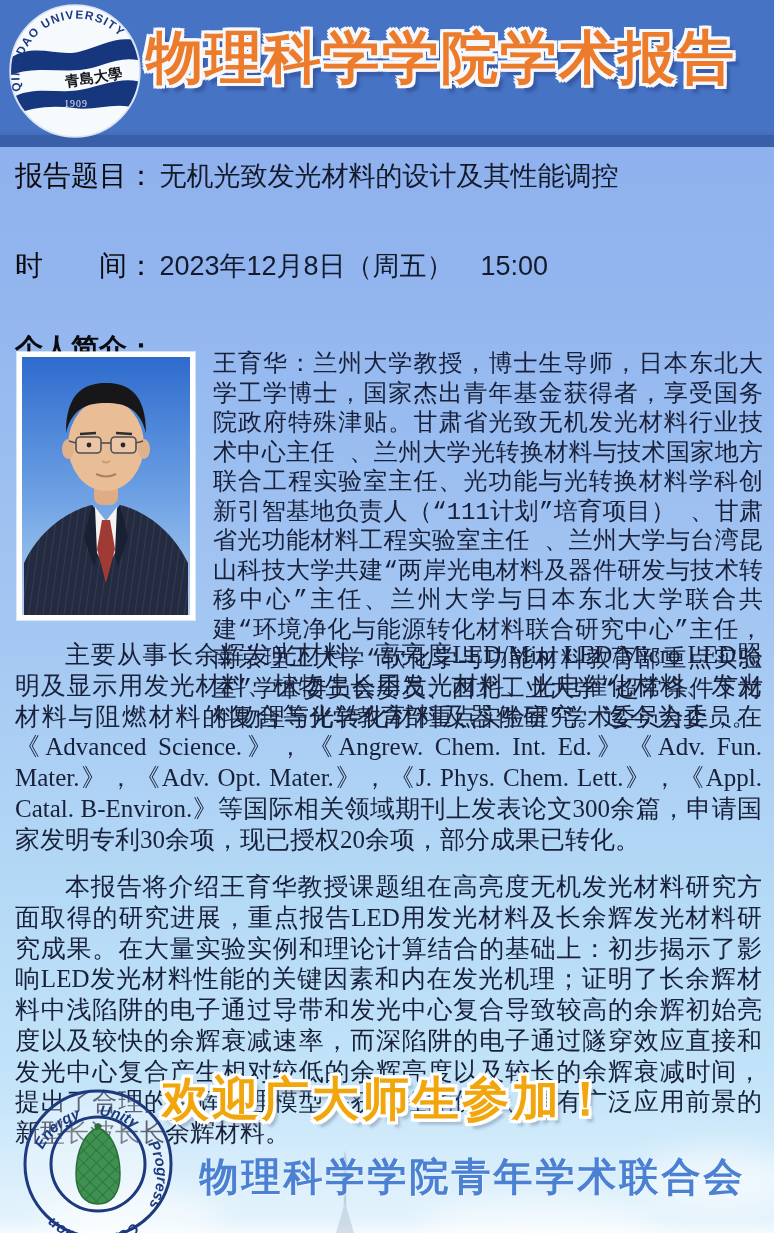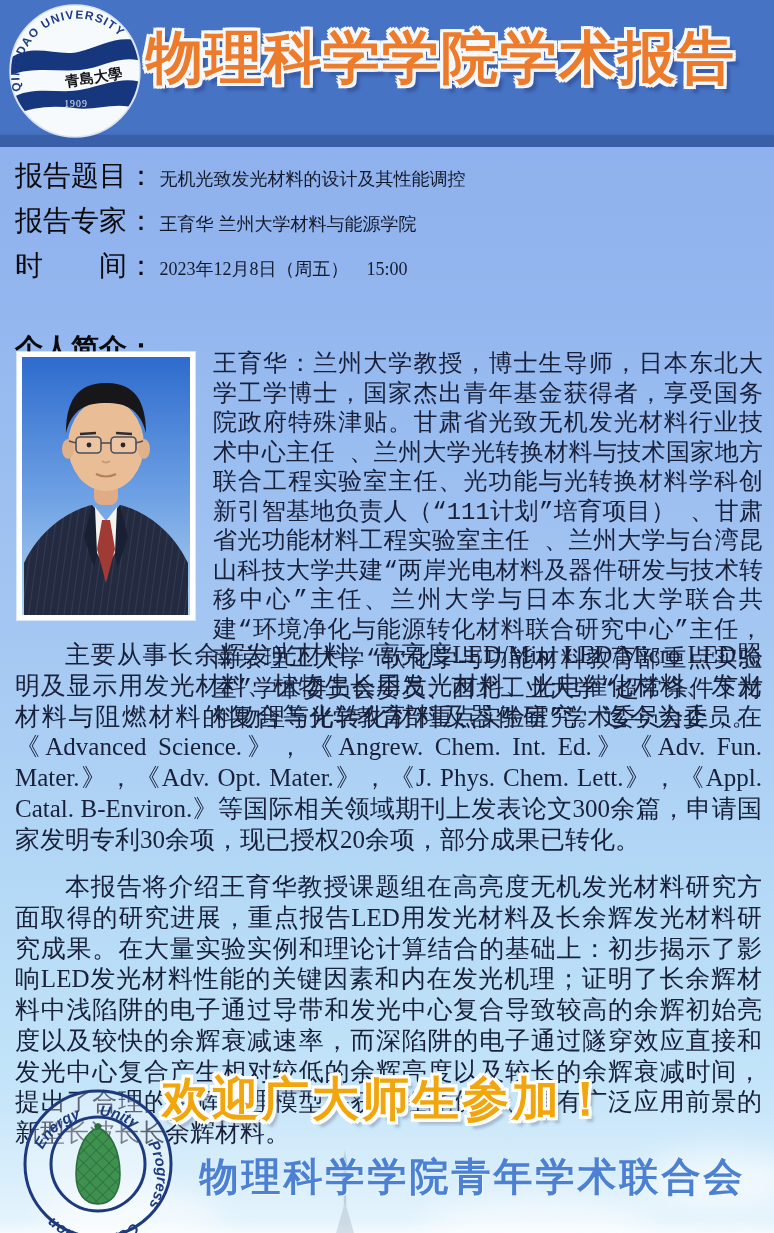--- a/index.html
+++ b/index.html
@@ -17,23 +17,23 @@
   .header-title {
     position:absolute; left:146px; top:20px; width:620px;
     font-size:57px; font-weight:bold; letter-spacing:2px; color:#ec7b2b; white-space:nowrap;
     text-shadow:-3px -3px 0 #f6f8fc, 3px -3px 0 #f6f8fc, -3px 3px 0 #f6f8fc, 3px 3px 0 #f6f8fc,
       -3px 0 0 #f6f8fc, 3px 0 0 #f6f8fc, 0 -3px 0 #f6f8fc, 0 3px 0 #f6f8fc,
       6px 7px 3px rgba(45,70,140,.55);
   }
   
   .info-row { position:absolute; left:15px; width:745px; white-space:nowrap; }
   .info-label { font-weight:normal; color:#0b0b0e; font-size:28px; }
-  .info-value { color:#131a2c; font-size:18px; white-space:pre-wrap; }
+  .info-value { color:#131a2c; font-size:27px; white-space:pre-wrap; }
   .v-sans { font-family:"Liberation Sans", sans-serif; }
-  .v-serif { font-family:Liberation Serif, serif; }
+  .v-serif { font-family:Liberation Sans, sans-serif; }
   .section-label { position:absolute; left:15px; font-weight:bold; color:#0b0b0e; font-size:28px; }
   
   .photo { position:absolute; left:17px; top:352px; width:178px; height:268px;
     background:#fff; padding:5px; box-shadow:0 0 0 1px rgba(255,255,255,.6); }
   .photo svg { width:100%; height:100%; display:block; }
   .bio-text {
     position:absolute; left:213px; top:350px; width:550px;
     font-size:24px; line-height:23.7px; line-height:23.7px;
     color:#18203a; text-align:justify;
     font-family:Liberation Mono, monospace;
@@ -87,24 +87,20 @@
         <text x="84" y="76" font-size="14" font-weight="bold" fill="#15151a" transform="rotate(-9 84 76)" text-anchor="middle" font-family="Liberation Serif, serif">青島大學</text>
         <text x="66" y="100" font-size="9.5" fill="#e8edf6" text-anchor="middle" letter-spacing="1" font-family="Liberation Serif, serif">1909</text>
       </svg>
     </div>
     <div class="header-title">物理科学学院学术报告</div>
   </div>
 
   <div class="info-row" style="top:157px">
     <span class="info-label">报告题目：</span>
     <span class="info-value v-sans">无机光致发光材料的设计及其性能调控</span>
-  </div>
-  <div class="info-row" style="top:202px">
-    <span class="info-label">报告专家：</span>
-    <span class="info-value v-sans">王育华 兰州大学材料与能源学院</span>
   </div>
   <div class="info-row" style="top:247px">
     <span class="info-label">时　　间：</span>
     <span class="info-value v-serif">2023年12月8日（周五）　15:00</span>
   </div>
 
   <div class="section-label" style="top:330px">个人简介：</div>
 
   <div class="photo">
     <svg viewBox="0 0 168 258" xmlns="http://www.w3.org/2000/svg">

